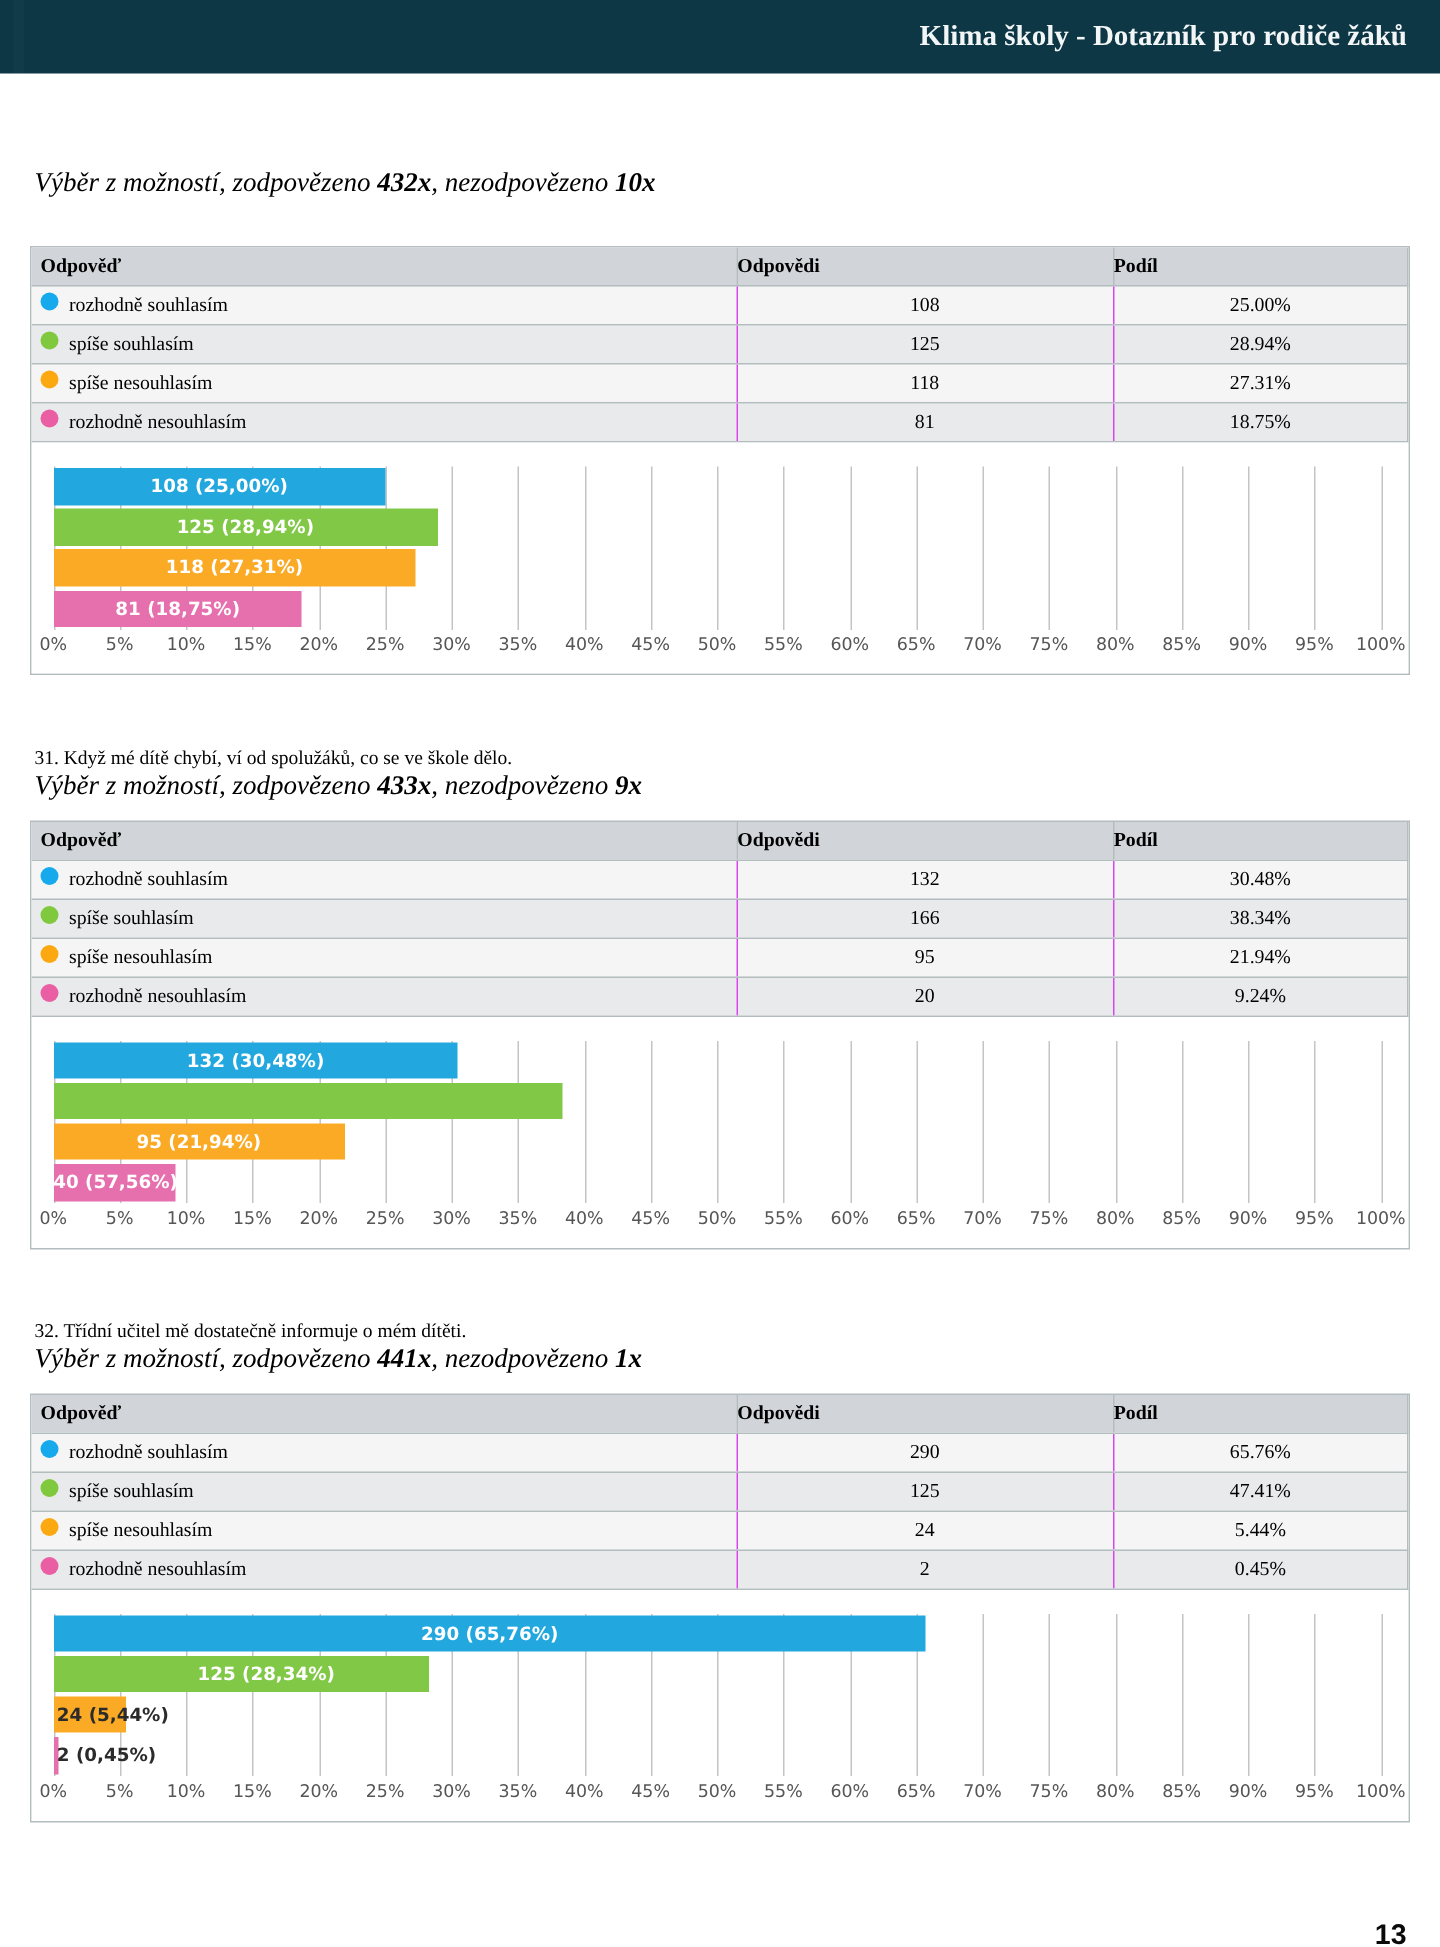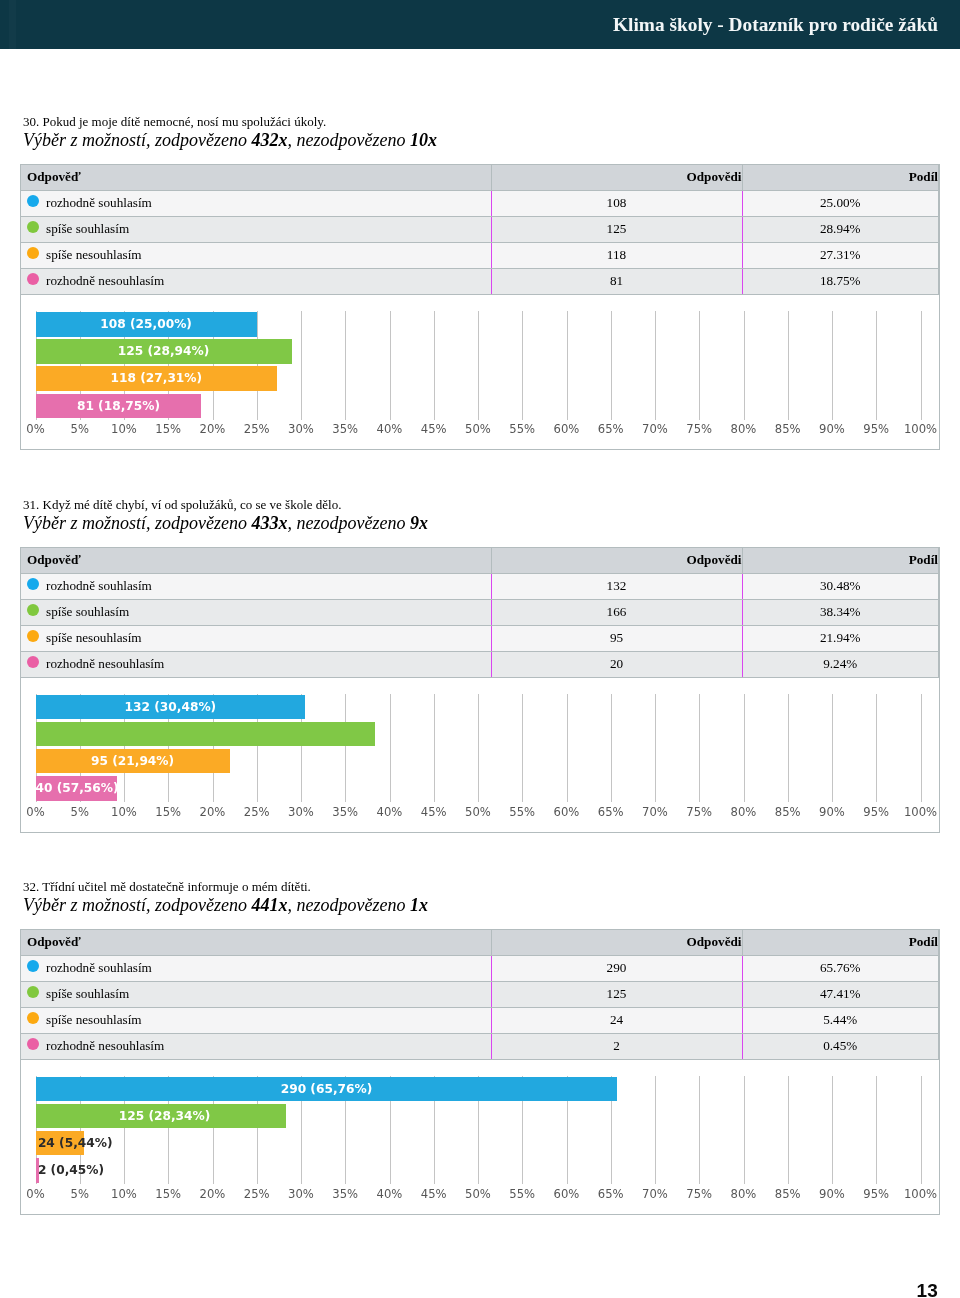--- a/index.html
+++ b/index.html
@@ -21,21 +21,21 @@
 
   
   .framebox{position:absolute;box-sizing:border-box;border:1px solid #b3bcbe;background:#fff;overflow:hidden;}
 
   
   table.rt{border-collapse:collapse;width:100%;table-layout:fixed;border:0;}
   table.rt th,table.rt td{padding:0;font-size:13.2px;border:0;}
   table.rt thead th{background:#d1d5d9;font-weight:bold;height:25px;line-height:24px;vertical-align:top;
                     border-bottom:1px solid #b3bcbe;}
   table.rt thead th.c1{text-align:left;padding-left:6px;}
-  table.rt thead th.c2,table.rt thead th.c3{text-align:right;margin-left:16px;}
+  table.rt thead th.c2,table.rt thead th.c3{text-align:left;margin-left:16px;}
   table.rt thead th.c2,table.rt thead th.c3{border-left:1px solid #b3bcbe;}
   table.rt thead th.c3,table.rt tbody td.c3{border-right:1px solid #b3bcbe;}
   table.rt tbody td{height:25px;line-height:24px;vertical-align:top;border-bottom:1px solid #b3bcbe;}
   table.rt tbody td.c2,table.rt tbody td.c3{border-left:1px solid #d946ef;}
   table.rt tbody tr.odd td{background:#f5f5f6;}
   table.rt tbody tr.even td{background:#e8eaeb;}
   table.rt tbody td.c1{text-align:left;padding-left:6px;white-space:nowrap;}
   table.rt tbody td.c2,table.rt tbody td.c3{text-align:center;}
   .dot{display:inline-block;width:12px;height:12px;border-radius:50%;vertical-align:0px;margin-right:7px;}
   .alab{vertical-align:baseline;}
@@ -58,21 +58,20 @@
 <body>
 
 <div class="page">
 
   <div class="hdr">
     <span class="stripe" style="left:9px;width:7px"></span>
     <div class="hdr-title">Klima školy - Dotazník pro rodiče žáků</div>
   </div>
 
   <div class="qblock" style="top:112px">
-    <div class="qtitle">30. Pokud je moje dítě nemocné, nosí mu spolužáci úkoly.</div>
     <div class="qsub"><span>Výběr z možností, zodpovězeno </span><b>432x</b><span>, nezodpovězeno </span><b>10x</b></div>
     <div class="framebox" style="left:20px;top:52px;width:919.5px">
       <table class="rt">
         <colgroup>
             <col style="width:470px">
             <col style="width:251px">
             <col style="width:196.5px">
           </colgroup>
         <thead>
             <tr>
@@ -313,21 +312,21 @@
         <span class="gl" style="left:722.50px;top:16px;height:108.5px"></span>
         <span class="gl" style="left:766.75px;top:16px;height:108.5px"></span>
         <span class="gl" style="left:811.00px;top:16px;height:108.5px"></span>
         <span class="gl" style="left:855.25px;top:16px;height:108.5px"></span>
         <span class="gl" style="left:899.50px;top:16px;height:108.5px"></span>
         <span class="bar" style="left:14.5px;top:17.20px;width:581.98px;height:24.6px;background:#22a8df"></span>
         <span class="bar" style="left:14.5px;top:44.30px;width:250.81px;height:24.6px;background:#80c846"></span>
         <span class="bar" style="left:14.5px;top:71.40px;width:48.14px;height:24.6px;background:#fbaa25"></span>
         <span class="bar" style="left:14.5px;top:98.50px;width:3.98px;height:24.6px;background:#e66fad"></span>
         <span class="barlab in" style="left:14.5px;top:17.20px;width:581.98px;height:24.6px;line-height:24.6px">290 (65,76%)</span>
-        <span class="barlab in" style="left:13px;top:44.30px;width:261px;height:24.6px;line-height:24.6px">125 (28,34%)</span>
+        <span class="barlab in" style="left:26px;top:44.30px;width:261px;height:24.6px;line-height:24.6px">125 (28,34%)</span>
         <span class="barlab out" style="left:16.90px;top:71.40px;height:24.6px;line-height:24.6px">24 (5,44%)</span>
         <span class="barlab out" style="left:16.90px;top:98.50px;height:24.6px;line-height:24.6px">2 (0,45%)</span>
         <span class="xlab" style="left:-15.50px;top:127px;width:60px">0%</span>
         <span class="xlab" style="left:28.75px;top:127px;width:60px">5%</span>
         <span class="xlab" style="left:73.00px;top:127px;width:60px">10%</span>
         <span class="xlab" style="left:117.25px;top:127px;width:60px">15%</span>
         <span class="xlab" style="left:161.50px;top:127px;width:60px">20%</span>
         <span class="xlab" style="left:205.75px;top:127px;width:60px">25%</span>
         <span class="xlab" style="left:250.00px;top:127px;width:60px">30%</span>
         <span class="xlab" style="left:294.25px;top:127px;width:60px">35%</span>

